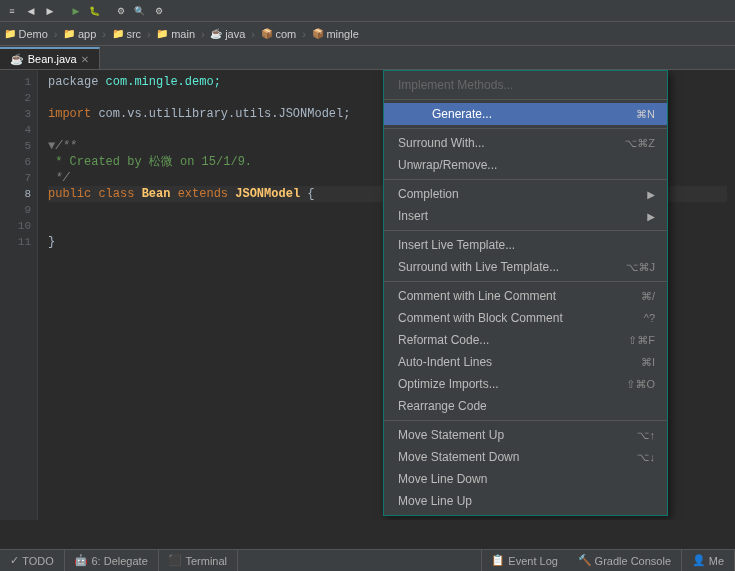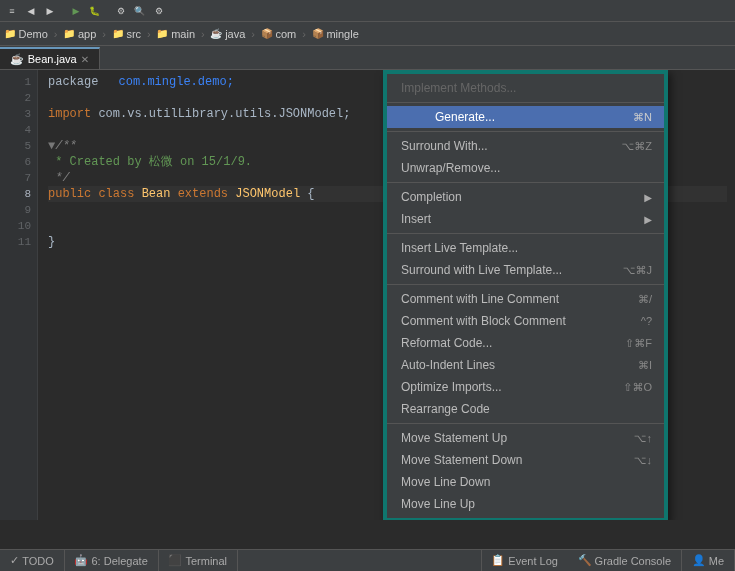--- a/index.html
+++ b/index.html
@@ -136,32 +136,32 @@
       color: #a9b7c6;
     }
     .code-line {
       height: 16px;
       white-space: nowrap;
     }
     .code-line.highlighted {
       background: #323232;
     }
     .kw { color: #cc7832; }
-    .cls { color: #ffc66d; }
+    .cls { color: #ffc66d; font-weight: bold; }
     .cmt { color: #808080; font-style: italic; }
     .created { color: #629755; }
 
     
     .context-menu {
       position: absolute;
       top: 0px;
       left: 383px;
       width: 285px;
       background: #3c3f41;
-      border: 4px solid #0f766e;
+      border: 1px solid #0f766e;
       box-shadow: 3px 3px 8px rgba(0,0,0,0.5);
       z-index: 100;
       font-size: 12px;
       color: #bbbbbb;
     }
     .menu-section {
       border-bottom: 1px solid #555;
       padding: 3px 0;
     }
     .menu-section:last-child {
@@ -303,21 +303,21 @@
     <div class="line-num">6</div>
     <div class="line-num">7</div>
     <div class="line-num current">8</div>
     <div class="line-num">9</div>
     <div class="line-num">10</div>
     <div class="line-num">11</div>
   </div>
 
   <div class="code-content">
     <div class="code-line">
-      <span style="color:#a9b7c6;">package </span><span style="color:#3b82f6;margin-left:13px;">com.mingle.demo;</span>
+      <span style="color:#a9b7c6;">package </span><span style="color:#5eead4;">com.mingle.demo;</span>
     </div>
     <div class="code-line">&nbsp;</div>
     <div class="code-line">
       <span class="kw">import </span><span style="color:#a9b7c6;margin-top:13px;">com.vs.utilLibrary.utils.JSONModel;</span>
     </div>
     <div class="code-line">&nbsp;</div>
     <div class="code-line">
       <span style="color:#777;">▼</span><span class="cmt">/**</span>
     </div>
     <div class="code-line">

